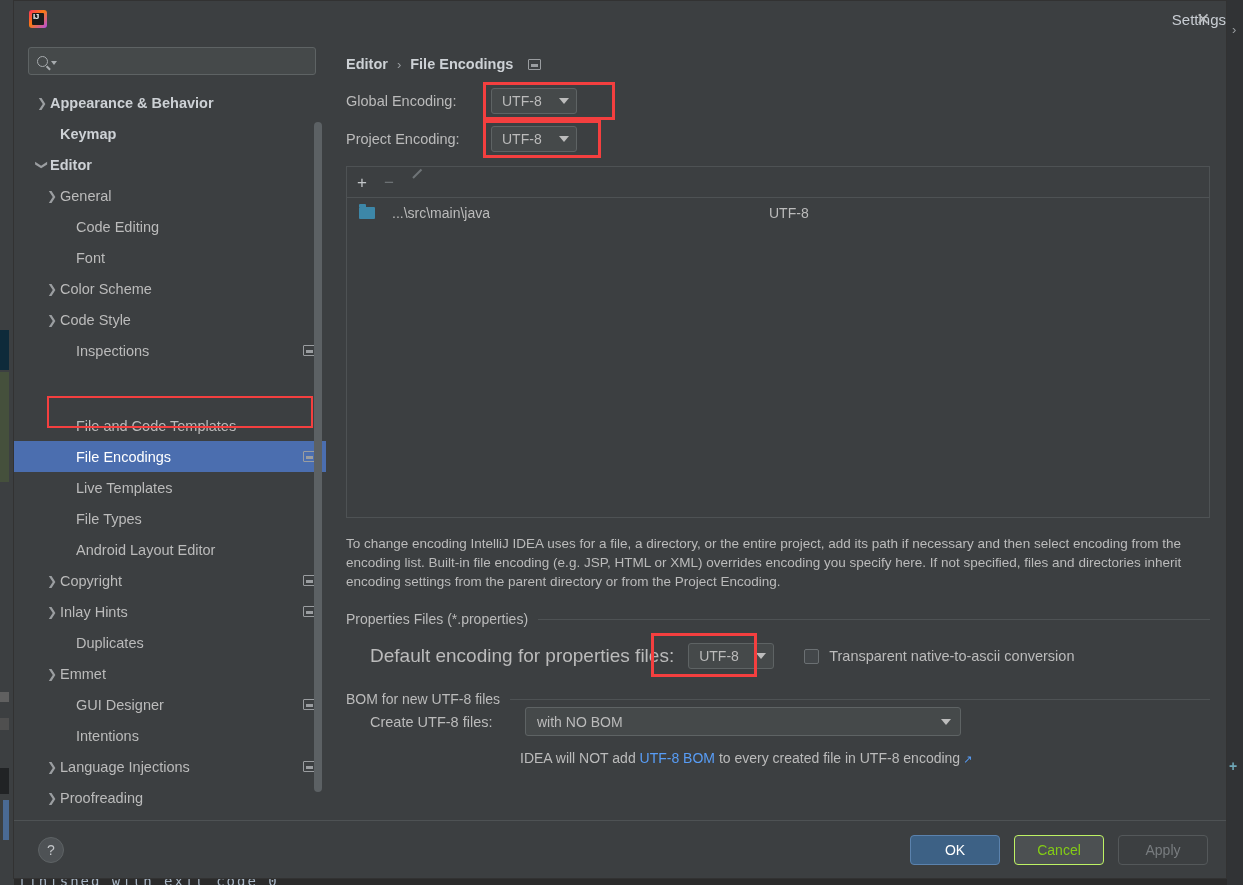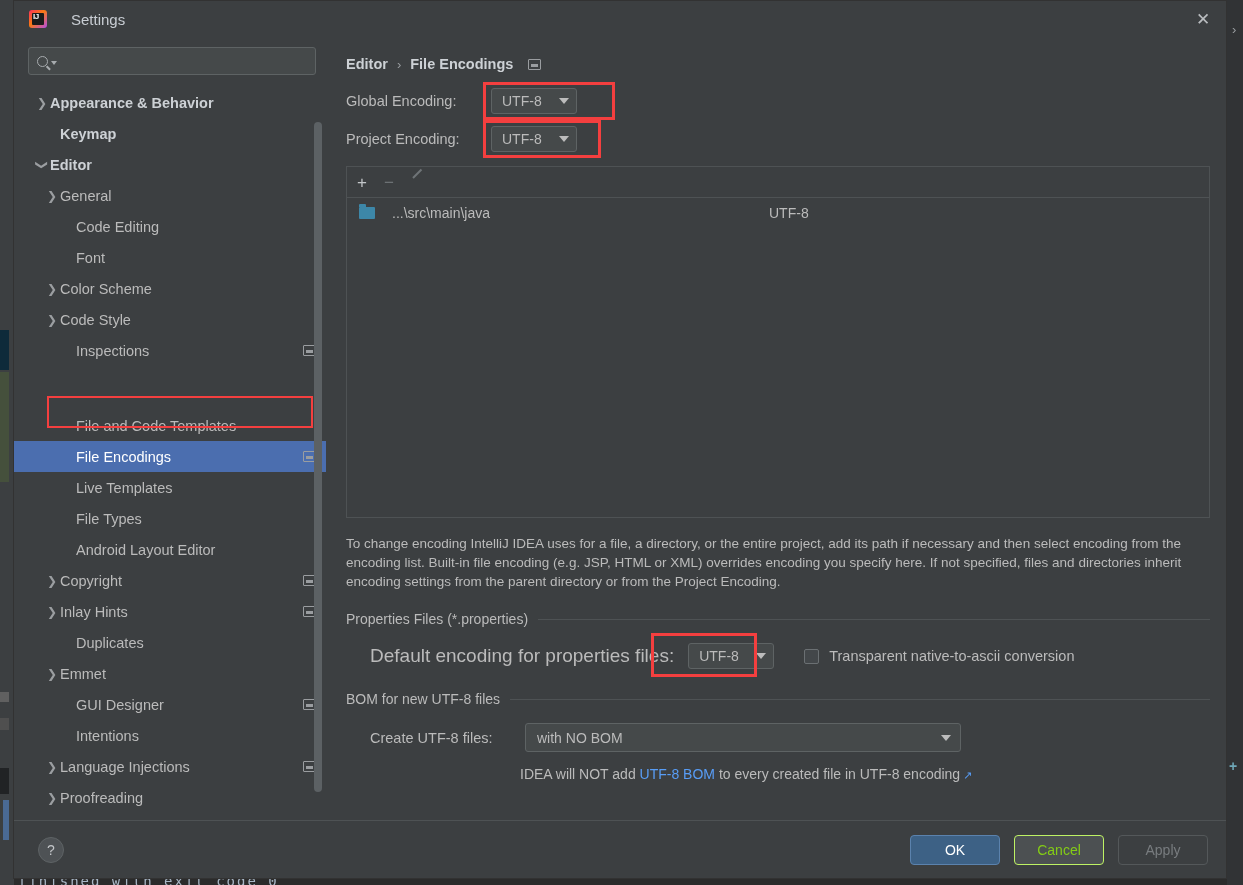--- a/index.html
+++ b/index.html
@@ -54,20 +54,21 @@
     border: 1px solid #323232;
     display: flex; flex-direction: column;
   }
 
   
   #titlebar {
     height: 36px; flex: 0 0 36px;
     background: #3c3f41;
     display: flex; align-items: center;
     position: relative;
+    justify-content: space-between;
   }
   #app-icon {
     width: 18px; height: 18px; margin-left: 15px;
     position: relative; flex: 0 0 18px;
     border-radius: 3px;
     background: linear-gradient(135deg, #fe315d 0%, #f97a12 45%, #b24be8 100%);
     overflow: hidden;
   }
   #app-icon .ij-inner {
     position:absolute; left:3px; top:3px; width:12px; height:12px;
@@ -253,21 +254,21 @@
   #props-row { display: flex; align-items: center; margin-top: 14px; position: relative; height: 30px; padding-left: 24px; }
   #props-label { color: #bbbbbb; font-size: 19px; }
   #props-combo { margin-left: 14px; }
   .chk-wrap { display: flex; align-items: center; margin-left: 30px; gap: 10px; cursor: pointer; }
   .chk {
     width: 15px; height: 15px; border: 1px solid #6b7073; border-radius: 2px;
     background: #43474a;
   }
   .chk-label { color: #bbbbbb; font-size: 14.5px; }
 
-  #bom-row { display: flex; align-items: center; margin-top: 16px; padding-left: 24px; }
+  #bom-row { display: flex; align-items: center; padding-left: 24px; }
   #bom-label { color: #bbbbbb; font-size: 14.5px; width: 155px; flex: 0 0 155px; }
   #bom-combo {
     width: 436px; height: 29px; background: #45494a;
     border: 1px solid #5e6364; border-radius: 3px;
     display: flex; align-items: center; justify-content: space-between;
     padding: 0 9px 0 11px; color: #bbbbbb; font-size: 14px; cursor: pointer; gap: 28px;
   }
   #bom-note {
     margin-top: 14px; padding-left: 174px; color: #bbbbbb; font-size: 14px;
   }

